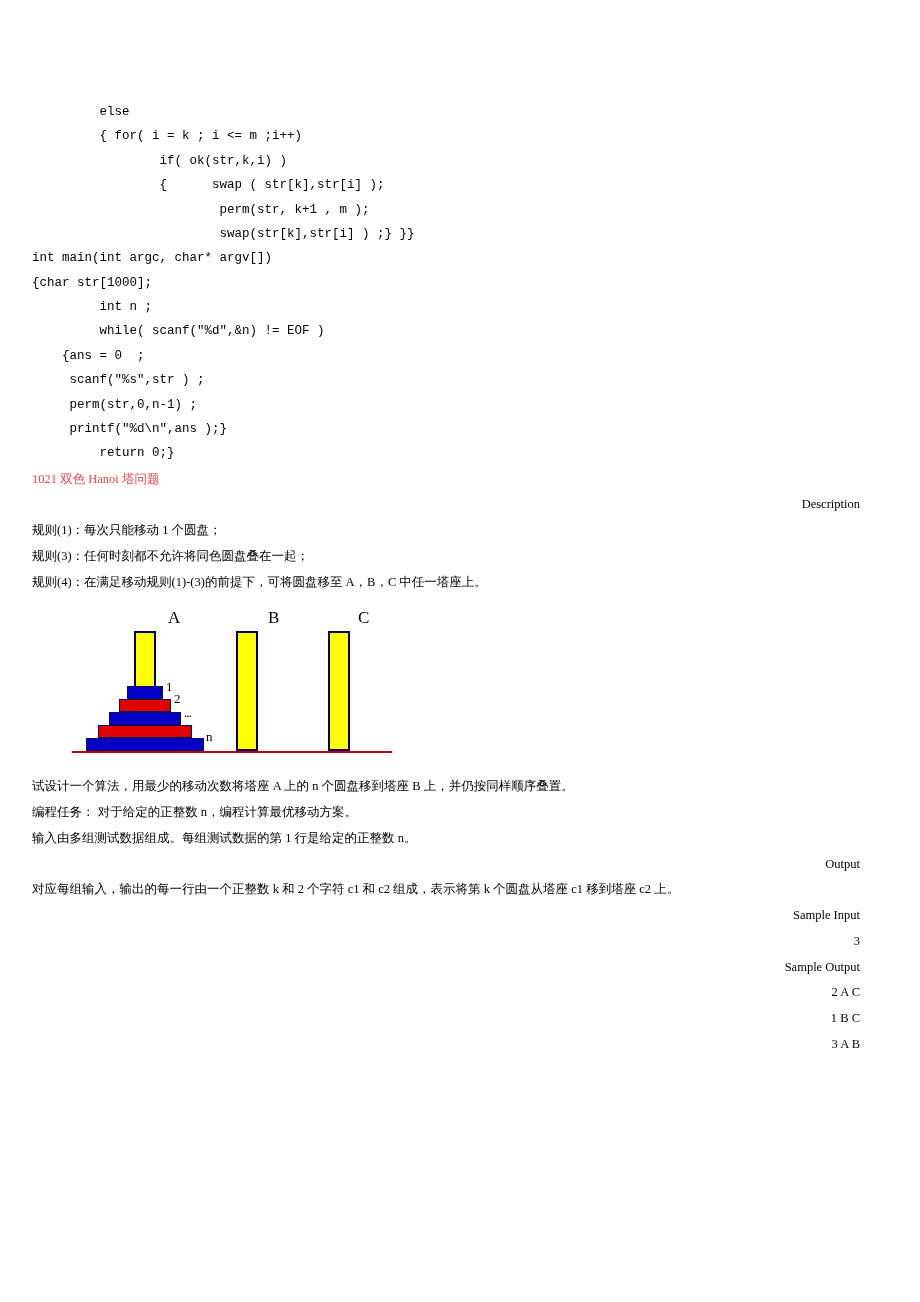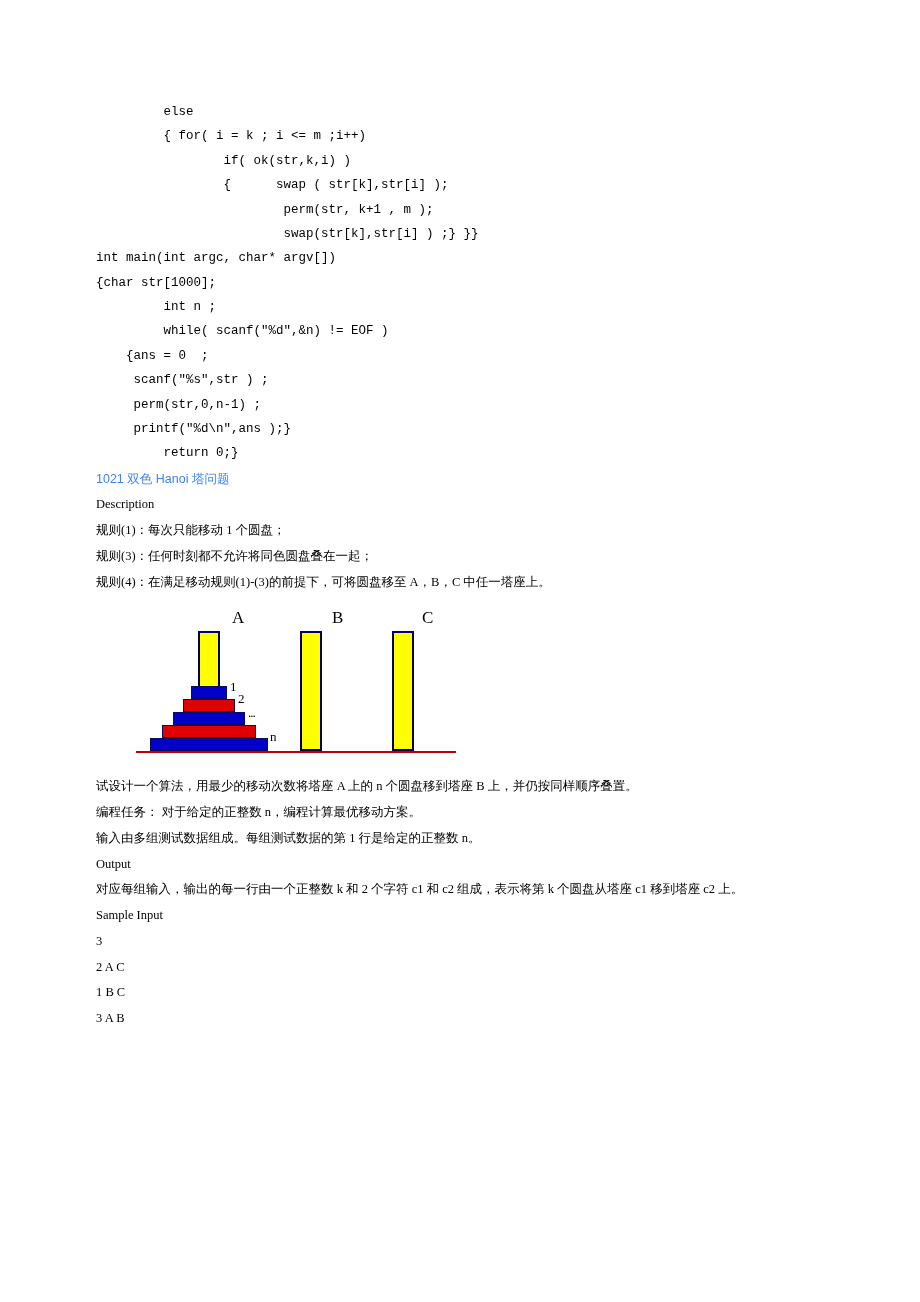--- a/index.html
+++ b/index.html
@@ -4,42 +4,43 @@
 <style>
   html, body {
     margin: 0;
     padding: 0;
     background: #ffffff;
   }
   .page {
     width: 920px;
     min-height: 1302px;
     box-sizing: border-box;
-    padding: 100px 60px 40px 96px;
+    padding: 100px 60px 40px 32px;
     font-family: "SimSun", serif;
     font-size: 12.5px;
     color: #000;
     line-height: 1.9;
   }
   .code {
     font-family: "Courier New", monospace;
     white-space: pre;
     line-height: 1.95;
     font-size: 12.5px;
   }
   .title-link {
-    color: #3b82f6;
-    font-family: Liberation Sans, sans-serif;
+    color: #ef4444;
+    font-family: Liberation Serif, serif;
     font-size: 12.5px;
   }
   .para {
     margin: 2px 0;
   }
   .label {
     font-family: "Times New Roman", serif;
+    text-align: right;
   }
   
   .hanoi-wrap {
     margin: 8px 0 8px 40px;
   }
   .hanoi {
     width: 320px;
     height: 165px;
     position: relative;
     background: #ffffff;
@@ -155,17 +156,18 @@
   <div class="para">编程任务：  对于给定的正整数 n，编程计算最优移动方案。</div>
 
   <div class="para">输入由多组测试数据组成。每组测试数据的第 1 行是给定的正整数 n。</div>
 
   <div class="para label">Output</div>
   <div class="para">对应每组输入，输出的每一行由一个正整数 k 和 2 个字符 c1 和 c2 组成，表示将第 k  个圆盘从塔座 c1 移到塔座 c2 上。</div>
 
   <div class="para label">Sample Input</div>
   <div class="para label">3</div>
 
+  <div class="para label">Sample Output</div>
   <div class="para label">2 A C</div>
   <div class="para label">1 B C</div>
   <div class="para label">3 A B</div>
 
 </div>
 
 </body></html>

